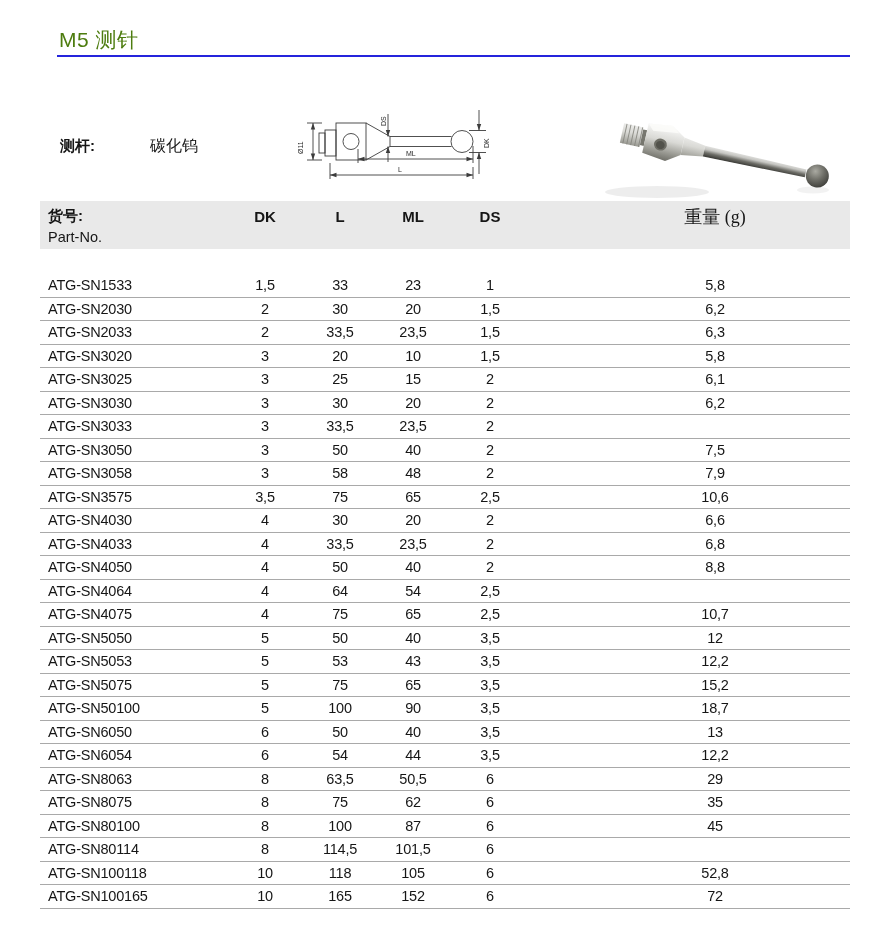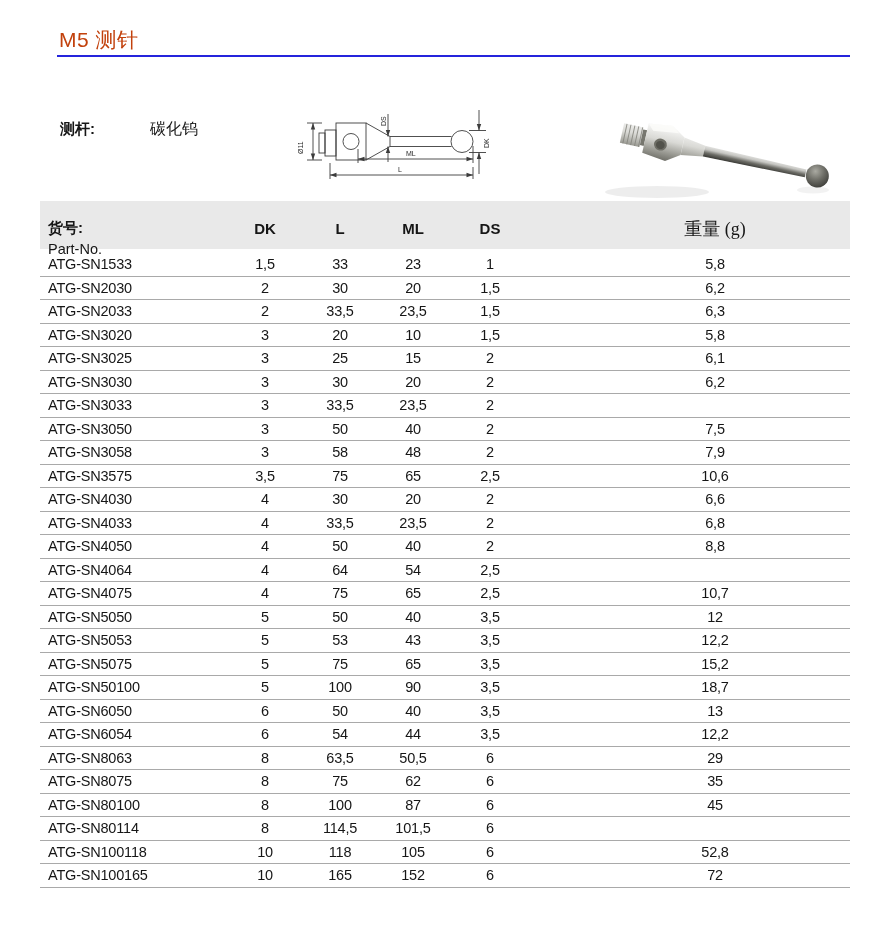--- a/index.html
+++ b/index.html
@@ -1,42 +1,42 @@
 <!DOCTYPE html>
 <html><head>
 <meta charset="utf-8">
 <style>
   html,body{margin:0;padding:0;background:#ffffff;}
   .page{position:relative;width:880px;height:943px;background:#fff;overflow:hidden;
         font-family:"Liberation Sans","DejaVu Sans",sans-serif;color:#161616;}
 
   
-  .title{position:absolute;left:59px;top:26px;font-size:21px;letter-spacing:.5px;color:#c2410c;}
+  .title{position:absolute;left:59px;top:26px;font-size:21px;letter-spacing:.5px;color:#4d7c0f;}
   .title-rule{position:absolute;left:57px;top:55px;width:793px;height:2px;background:#2524dc;}
 
   
-  .materials{position:absolute;left:60px;top:115px;}
+  .materials{position:absolute;left:60px;top:132px;}
   .mat-row{display:flex;height:28px;align-items:center;}
   .mat-label{width:90px;font-weight:bold;font-size:15px;}
   .mat-value{font-size:16px;}
 
   
   .drawing{position:absolute;left:293px;top:86px;}
   .photo{position:absolute;left:595px;top:80px;}
 
   
   .table{position:absolute;left:40px;top:201px;width:810px;}
   .grid{display:grid;grid-template-columns:170px 110px 40px 106px 48px 66px 270px;}
   .thead{background:#e9e9e9;height:48px;padding-top:3px;box-sizing:border-box;}
-  .hrow1{height:25px;align-items:center;margin-top:12px;}
+  .hrow1{height:25px;align-items:center;}
   .hcell{font-weight:bold;font-size:15px;text-align:center;}
   .hcell.part{text-align:left;padding-left:8px;}
   .hcell.weight{font-family:"Liberation Serif","DejaVu Serif",serif;font-weight:normal;font-size:18px;}
   .hrow2{font-size:14.5px;padding-left:8px;height:20px;}
-  .tbody{margin-top:4px;}
+  .tbody{margin-top:25px;}
   .row{height:23.5px;box-sizing:border-box;border-bottom:1px solid #a9a9a9;align-items:center;}
   .cell{font-size:14.5px;text-align:center;letter-spacing:-0.2px;}
   .cell.part{text-align:left;padding-left:8px;}
 
   svg text{font-family:"Liberation Sans","DejaVu Sans",sans-serif;}
 </style>
 </head>
 <body>
 
 <div class="page">

